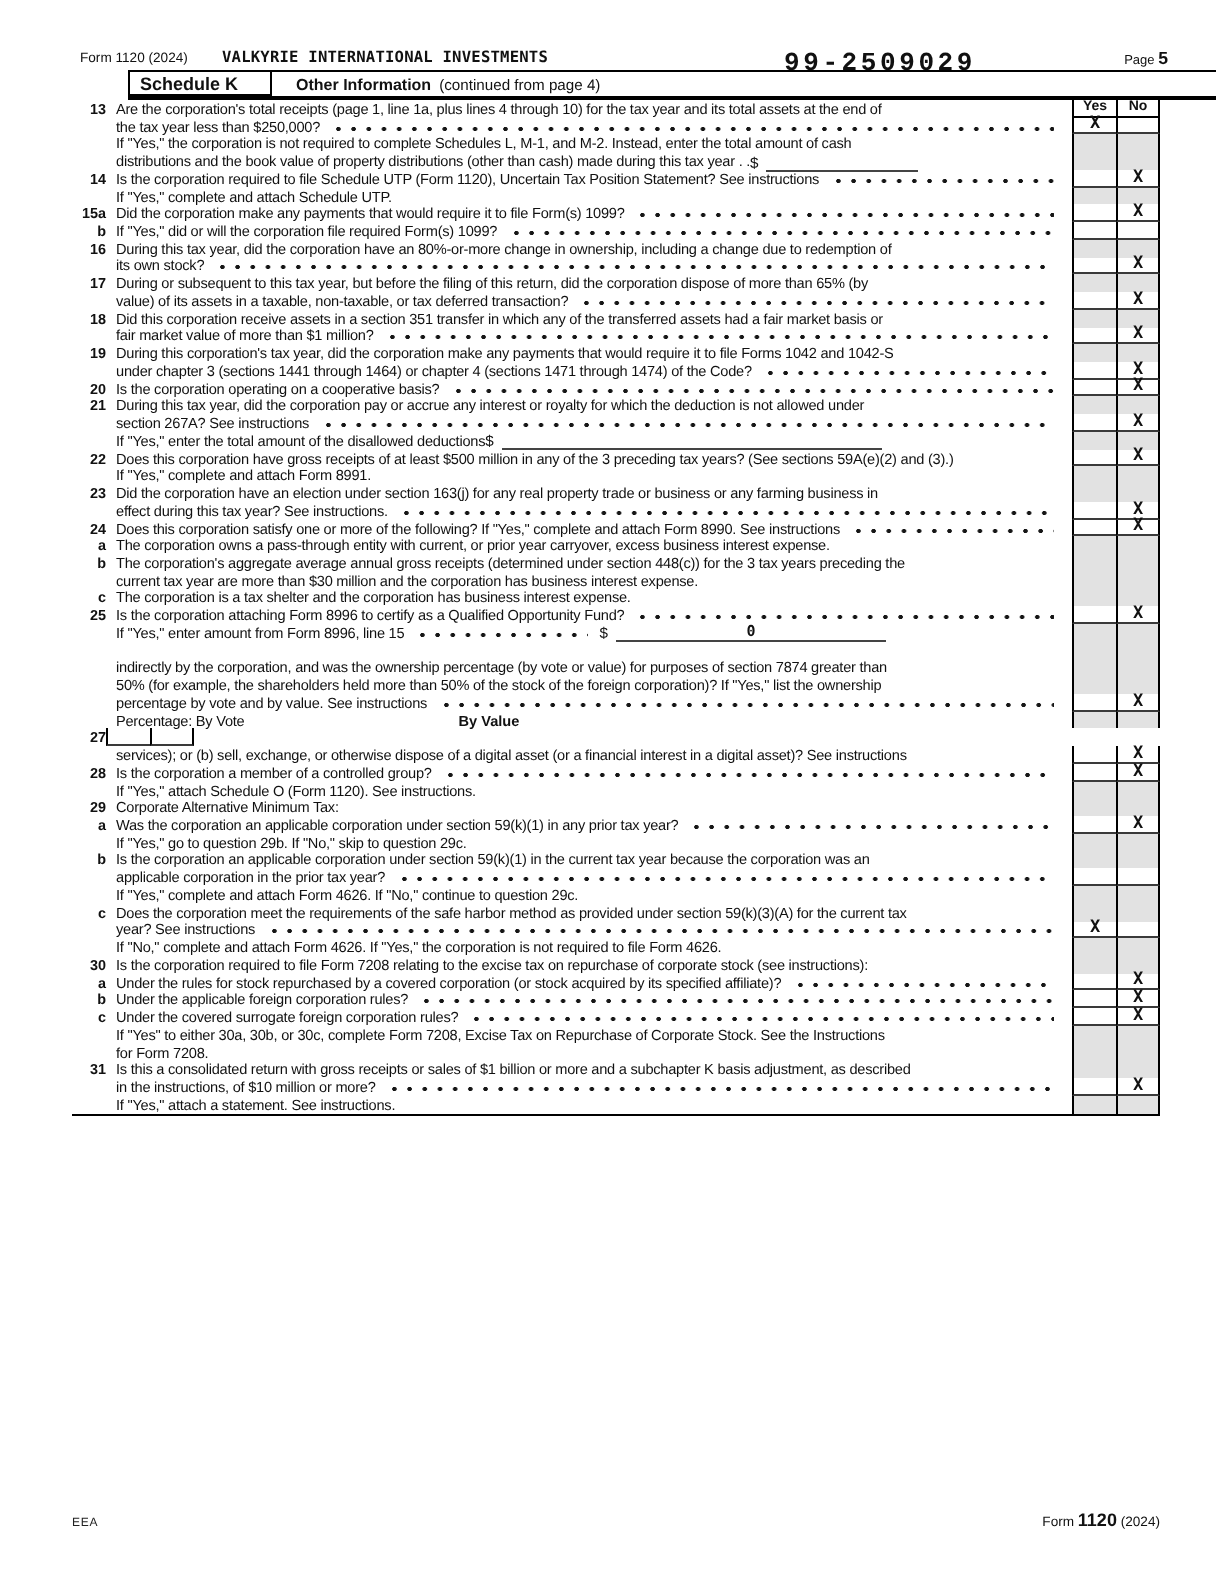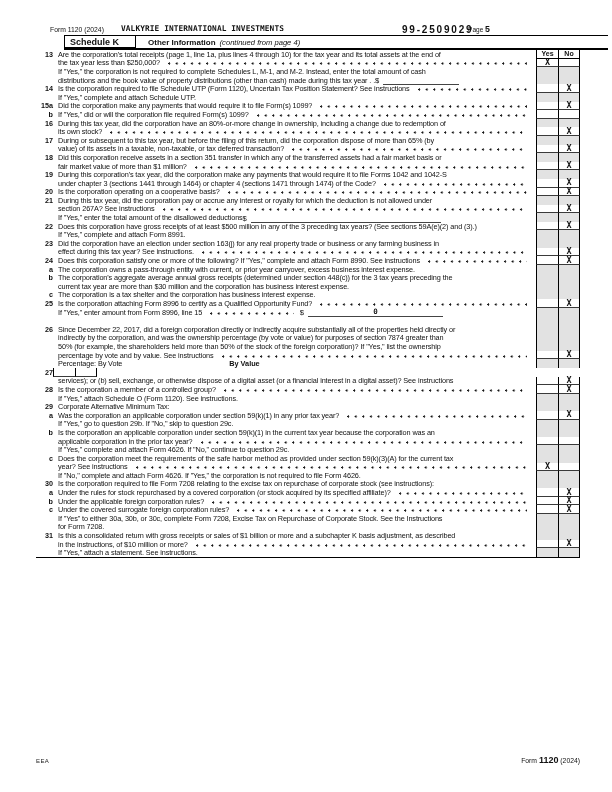--- a/index.html
+++ b/index.html
@@ -1,35 +1,35 @@
 <!DOCTYPE html>
 <html><head>
 <meta charset="utf-8">
 <style>
   html,body{margin:0;padding:0;background:#fff;}
   .page{position:relative;width:612px;height:792px;background:#fff;overflow:hidden;
         font-family:"Liberation Sans",sans-serif;color:#111;}
   
-  .hdr{position:absolute;left:50px;top:23px;width:440px;height:12px;}
+  .hdr{position:absolute;left:40px;top:23px;width:544px;height:12px;}
   .hdr .formid{position:absolute;left:0;top:3px;font-size:6.8px;}
   .hdr .tp{position:absolute;left:71px;top:1px;font-family:"DejaVu Sans Mono",monospace;
            font-weight:bold;font-size:7.8px;letter-spacing:0.1px;}
-  .hdr .ein{position:absolute;left:352px;top:1px;font-family:Liberation Sans, sans-serif;
-            font-weight:bold;font-size:10px;letter-spacing:1.8px;}
+  .hdr .ein{position:absolute;left:352px;top:1px;font-family:Liberation Mono, monospace;
+            font-weight:bold;font-size:13px;letter-spacing:1.8px;}
   .hdr .pg{position:absolute;right:0;top:1px;font-size:6.5px;}
   .hdr .pg b{font-size:8.8px;}
   
   .bar{position:absolute;left:36px;top:35px;width:544px;height:15px;
        border-top:1.6px solid #000;border-bottom:2px solid #000;
        display:flex;align-items:center;box-sizing:border-box;margin-left:28px;}
   .schedk{font-weight:bold;font-size:9px;border:1.6px solid #000;border-top:none;
           align-self:stretch;display:flex;align-items:center;padding:0 16px 0 5px;
           box-sizing:border-box;}
   .bartitle{font-weight:bold;font-size:8px;margin-left:12px;}
-  .barsub{font-style:italic;font-size:7.6px;margin-left:4px;}
+  .barsub{font-size:7.6px;margin-left:4px;}
   
   .tbl{position:absolute;left:36px;top:50px;width:544px;height:508px;
        display:flex;flex-direction:column;border-bottom:1.8px solid #000;box-sizing:border-box;}
   .row{display:flex;align-items:center;flex:1 1 0;min-height:0;}
   .num{width:17px;flex:none;text-align:right;font-weight:bold;font-size:7.2px;}
   .mid{flex:1;display:flex;align-items:center;overflow:hidden;padding-right:3px;min-width:0;}
   .txt{font-size:7.3px;letter-spacing:-0.12px;white-space:nowrap;margin-left:5px;flex:none;}
   .t2{font-size:7.3px;white-space:nowrap;margin-left:107px;flex:none;font-weight:bold;}
   .leader{flex:1;align-self:center;height:3px;margin:2px 6px 0 8px;min-width:0;
           background-image:radial-gradient(circle at 1.2px 1.5px,#151515 0.95px,transparent 1.25px);
@@ -374,28 +374,20 @@
       </div>
       <div class="row r-s">
         <span class="num"></span>
         <div class="mid">
           <span class="txt"></span>
         </div>
         <div class="cell"></div>
         <div class="cell last"></div>
       </div>
       <div class="row r-s">
-        <span class="num">26</span>
-        <div class="mid">
-          <span class="txt">Since December 22, 2017, did a foreign corporation directly or indirectly acquire substantially all of the properties held directly or</span>
-        </div>
-        <div class="cell"></div>
-        <div class="cell last"></div>
-      </div>
-      <div class="row r-s">
         <span class="num"></span>
         <div class="mid">
           <span class="txt">indirectly by the corporation, and was the ownership percentage (by vote or value) for purposes of section 7874 greater than</span>
         </div>
         <div class="cell"></div>
         <div class="cell last"></div>
       </div>
       <div class="row r-s">
         <span class="num"></span>
         <div class="mid">

